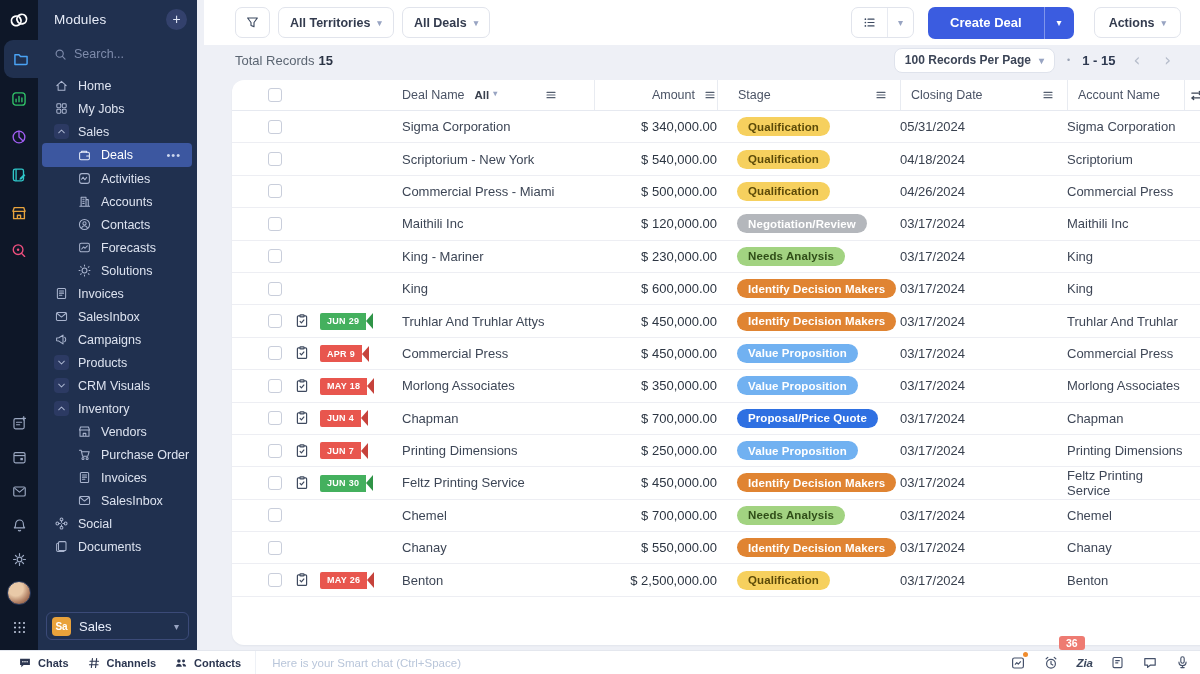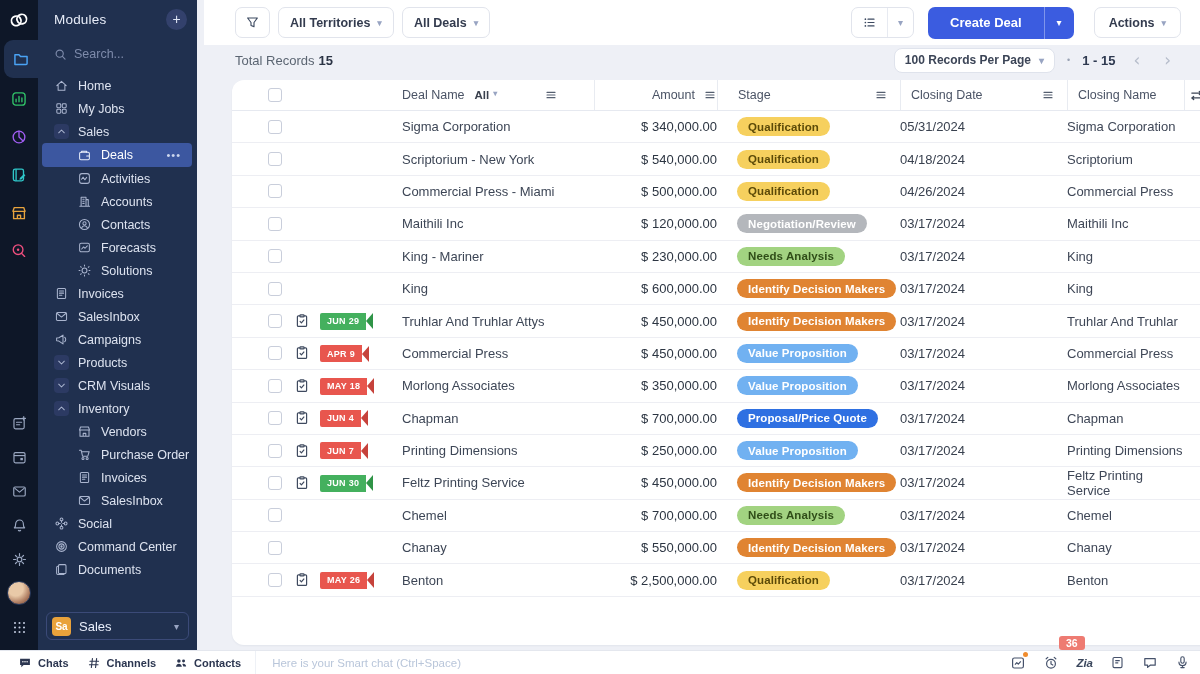--- a/index.html
+++ b/index.html
@@ -431,31 +431,20 @@
             <circle cx="12.4" cy="8" r="1.5"></circle>
             <path d="M8 5.2v1.4M8 9.4v1.4M5.2 8h1.4M9.4 8h1.4"></path>
           </svg>
         </span>
     <span class="si-label">Social</span>
 
   </div>
       <div class="side-item">
     <span class="si-icon">
           <svg width="15" height="15" viewBox="0 0 16 16" fill="none" stroke="currentColor" stroke-width="1.1" stroke-linecap="round" stroke-linejoin="round">
-            <circle cx="8" cy="8" r="5.2"></circle>
-            <circle cx="8" cy="8" r="2.8"></circle>
-            <circle cx="8" cy="8" r=".7" fill="currentColor"></circle>
-          </svg>
-        </span>
-    <span class="si-label">Command Center</span>
-
-  </div>
-      <div class="side-item">
-    <span class="si-icon">
-          <svg width="15" height="15" viewBox="0 0 16 16" fill="none" stroke="currentColor" stroke-width="1.1" stroke-linecap="round" stroke-linejoin="round">
             <rect x="4.8" y="2.8" width="8" height="9.6" rx="1.2"></rect>
             <path d="M4.8 4.6H4a1.2 1.2 0 0 0-1.2 1.2v6.2A1.4 1.4 0 0 0 4.2 13.4h6.4"></path>
           </svg>
         </span>
     <span class="si-label">Documents</span>
 
   </div>
       <div class="side-item">
     
     
@@ -562,21 +551,21 @@
       </div>
       <div class="hd-close hd-sep hd-right-pad" style="padding-left:10px">
         <span>Closing Date</span>
         <span class="hamb">
             <svg width="14" height="14" viewBox="0 0 16 16" fill="none" stroke="currentColor" stroke-width="1.2" stroke-linecap="round">
               <path d="M3.4 5h9.2M3.4 8h9.2M3.4 11h9.2"></path>
             </svg>
           </span>
       </div>
       <div class="hd-sep" style="padding-left:10px">
-        <span>Closing Name</span>
+        <span>Account Name</span>
       </div>
       <div class="hd-end hd-sep">
         <svg width="15" height="15" viewBox="0 0 16 16" fill="none" stroke="currentColor" stroke-width="1.3" stroke-linecap="round" stroke-linejoin="round">
             <path d="M3 5.4h9.4M11 3.7l2 1.7-2 1.7M13 10.6H3.6M5 8.9l-2 1.7 2 1.7"></path>
           </svg>
       </div>
     </div>
     <div id="rows">
         <div class="trow">
     <div class="c-cb">

